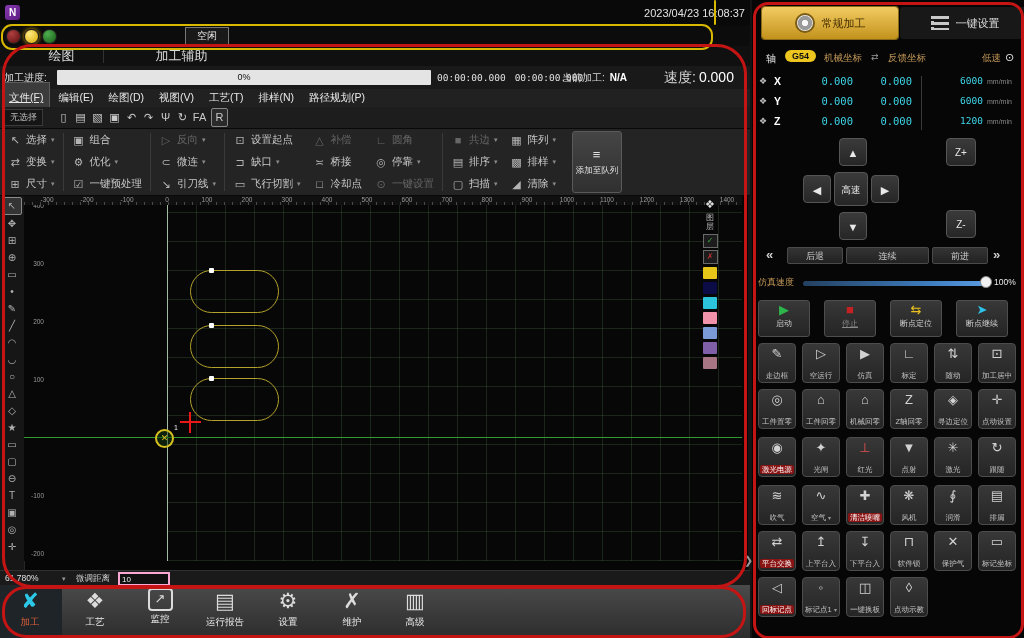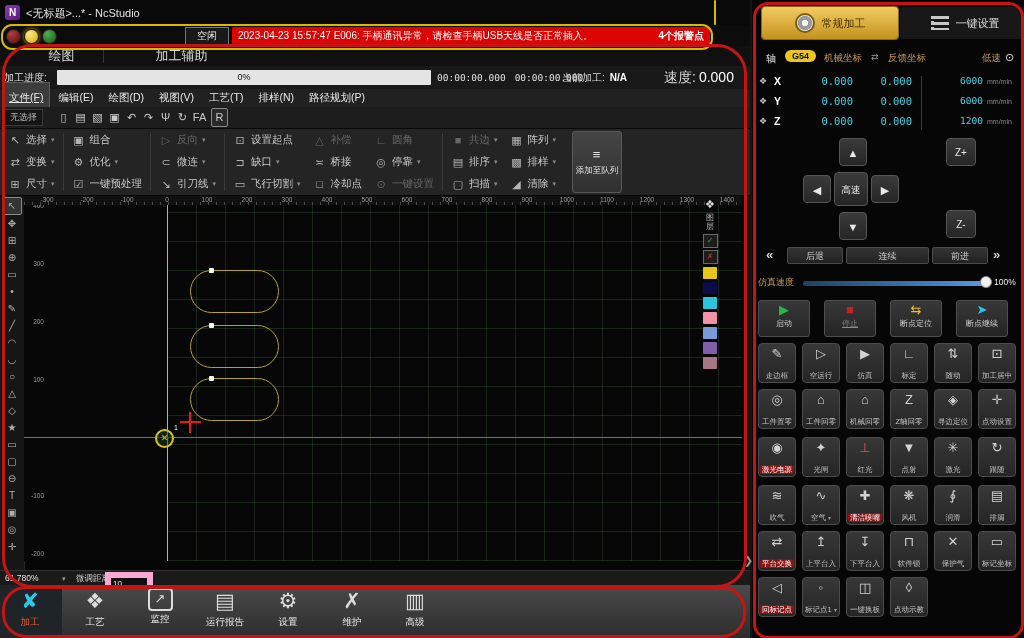--- a/index.html
+++ b/index.html
@@ -88,22 +88,22 @@
   #pal-label{width:12px;margin:2px auto 3px;font-size:8px;line-height:9px;color:#b8b8b8;text-align:center;word-break:break-all;}
   .pal-box{width:13px;height:12px;margin:2px auto;border:1px solid #6a6a6a;background:#1c1c1c;
            font-size:8px;line-height:12px;text-align:center;}
   .pal-sw{width:14px;height:12px;margin:3px auto;border-radius:1px;}
   #collapse{position:absolute;left:744px;top:358px;font-size:11px;color:#999;}
   
   #statusrow{position:absolute;left:0;top:570px;width:750px;height:15px;background:#1a1a1a;border-top:1px solid #303030;}
   #zoomlevel{position:absolute;left:5px;top:0;font-size:8.5px;color:#e0e0e0;line-height:15px;}
   #zoomdd{position:absolute;left:62px;top:0;font-size:7px;color:#999;line-height:15px;}
   #nudgelabel{position:absolute;left:76px;top:0;font-size:8.5px;color:#cfcfcf;line-height:15px;}
-  #nudgeinput{position:absolute;left:105px;top:1px;width:34px;height:10px;background:#101010;border:6px solid #f9a8d4;
-              color:#eee;font-size:8px;padding:0 0 0 2px;}
+  #nudgeinput{position:absolute;left:118px;top:1px;width:34px;height:10px;background:#101010;border:2px solid #f9a8d4;
+              color:#eee;font-size:8px;padding:0 12px 0 2px;}
   
   #bottomnav{position:absolute;left:0;top:585px;width:750px;height:53px;background:linear-gradient(#4a4a4a,#2d2d2d);}
   #bn-active-bg{position:absolute;left:0;top:0;width:62px;height:53px;background:#1e2428;}
   .bn-item{position:absolute;top:3px;width:64px;text-align:center;}
   .bn-ic{font-size:21px;line-height:26px;color:#dcdcdc;}
   .bn-ic.boxed{display:inline-block;border:2px solid #dcdcdc;border-radius:4px;font-size:13px;line-height:17px;width:21px;height:19px;}
   .bn-lb{font-size:9.5px;color:#eaeaea;margin-top:2px;}
   .bn-item.active .bn-ic{color:#2cc8e8;}
   .bn-item.active .bn-lb{color:#e06038;}
   
@@ -160,32 +160,28 @@
   #ann-yellow{left:1px;top:24px;width:708px;height:22px;border:2px solid #d8b800;border-radius:11px;}
   #ann-yline{left:714px;top:0;width:0;height:25px;border-left:2px solid #d8b800;}
 </style>
 </head>
 <body>
 
 <div id="app">
 
   <div id="titlebar">
     <div id="logo">N</div>
-    <div id="apptitle">&lt;无标题&gt;...* - NcStudio</div>
+    <div id="datetime">2023/04/23 16:08:37</div>
   </div>
 
   <div id="alertrow">
     <div id="light-red" class="light"></div>
     <div id="light-yellow" class="light"></div>
     <div id="light-green" class="light"></div>
     <div id="idlebox">空闲</div>
-    <div id="alertbar">
-      <div id="alertmsg">2023-04-23 15:57:47  E006: 手柄通讯异常，请检查手柄USB天线是否正常插入。</div>
-      <div id="alertcount">4个报警点</div>
-    </div>
   </div>
 
   <div id="doctabs">
     <div id="doctab-sep"></div>
   <div class="doctab active" style="left: 20px; width: 83px;">绘图</div>
       <div class="doctab" style="left: 103px; width: 157px;">加工辅助</div>
     </div>
 
   <div id="progressrow">
     <div id="progresslabel">加工进度:</div>

